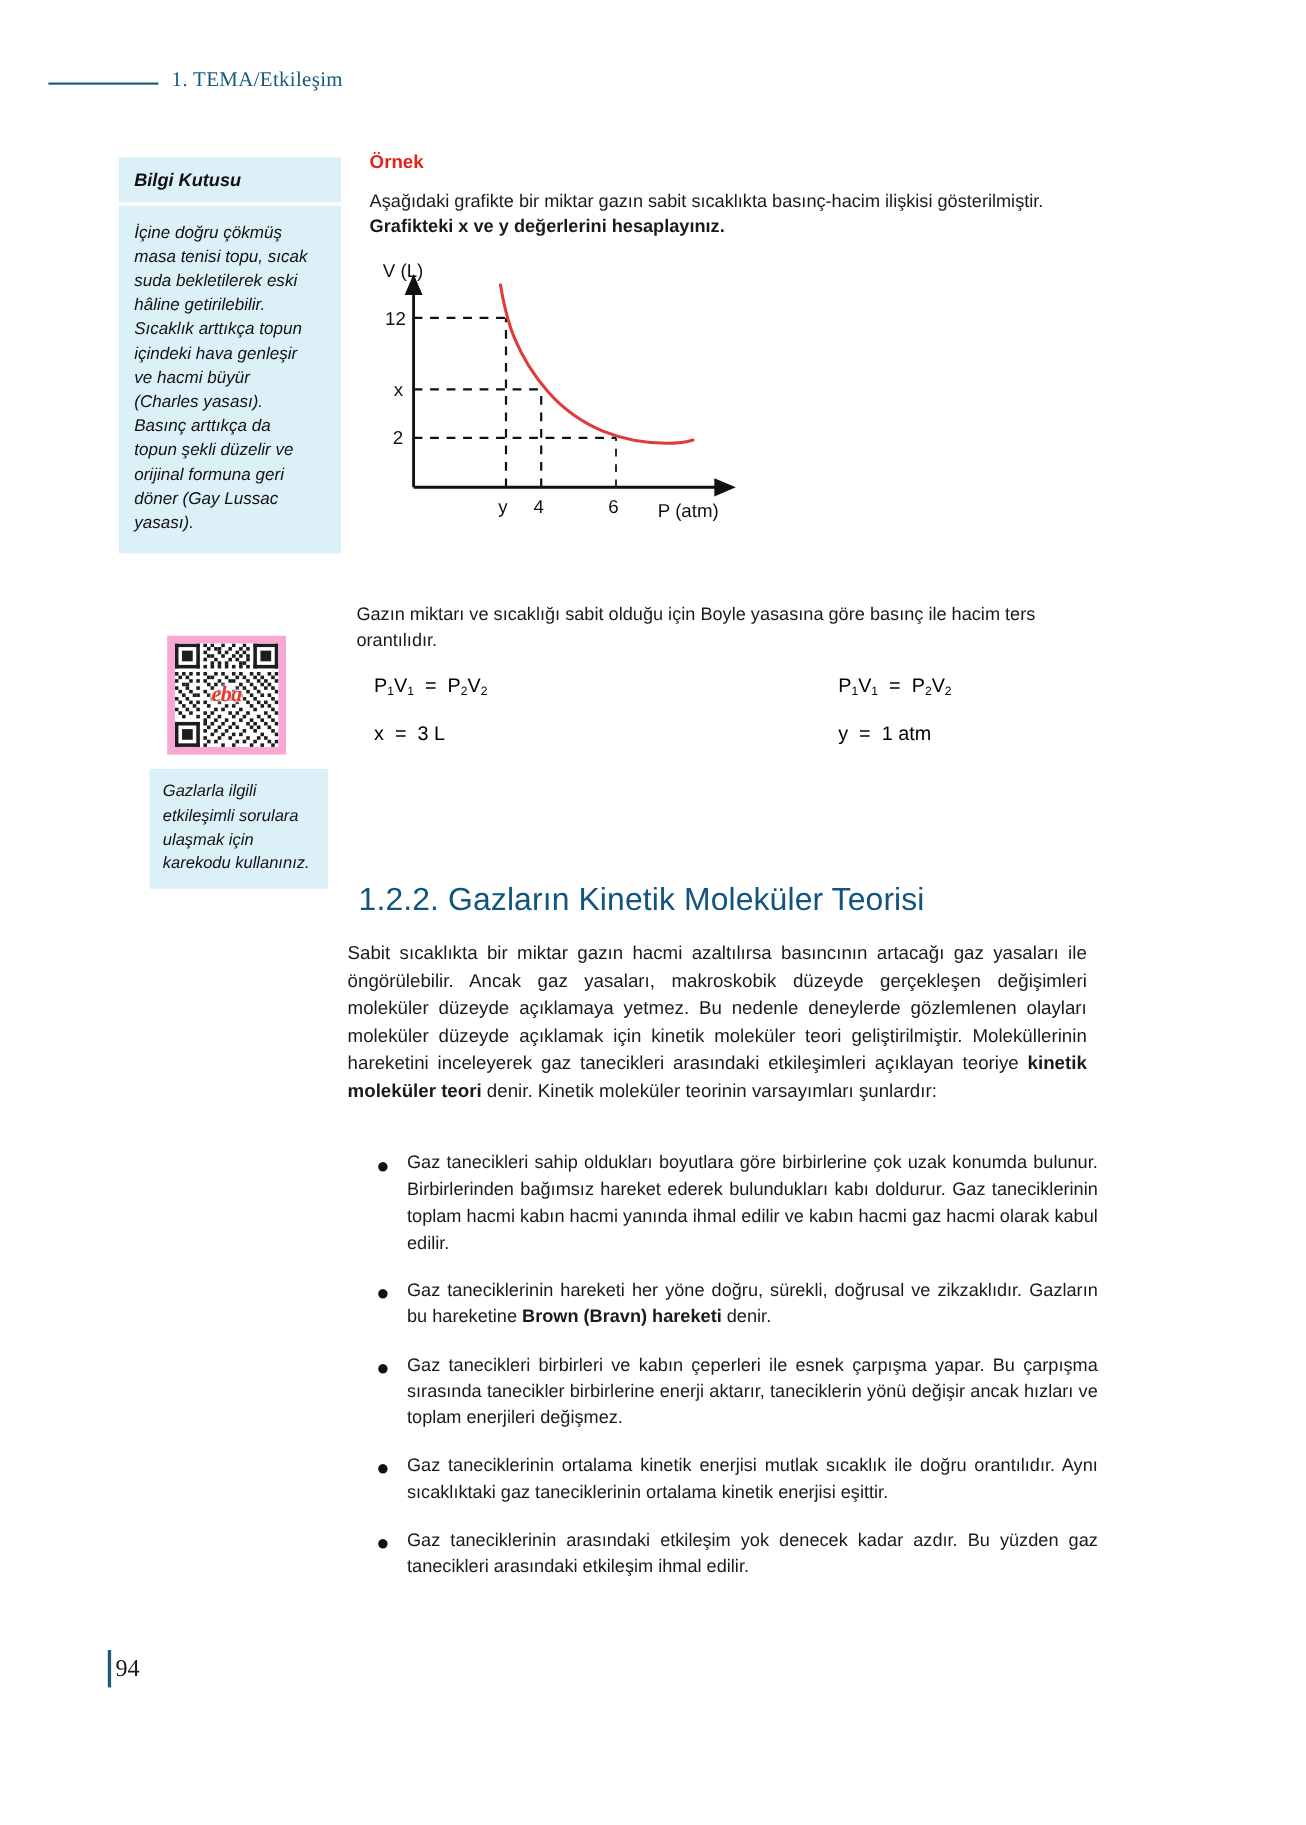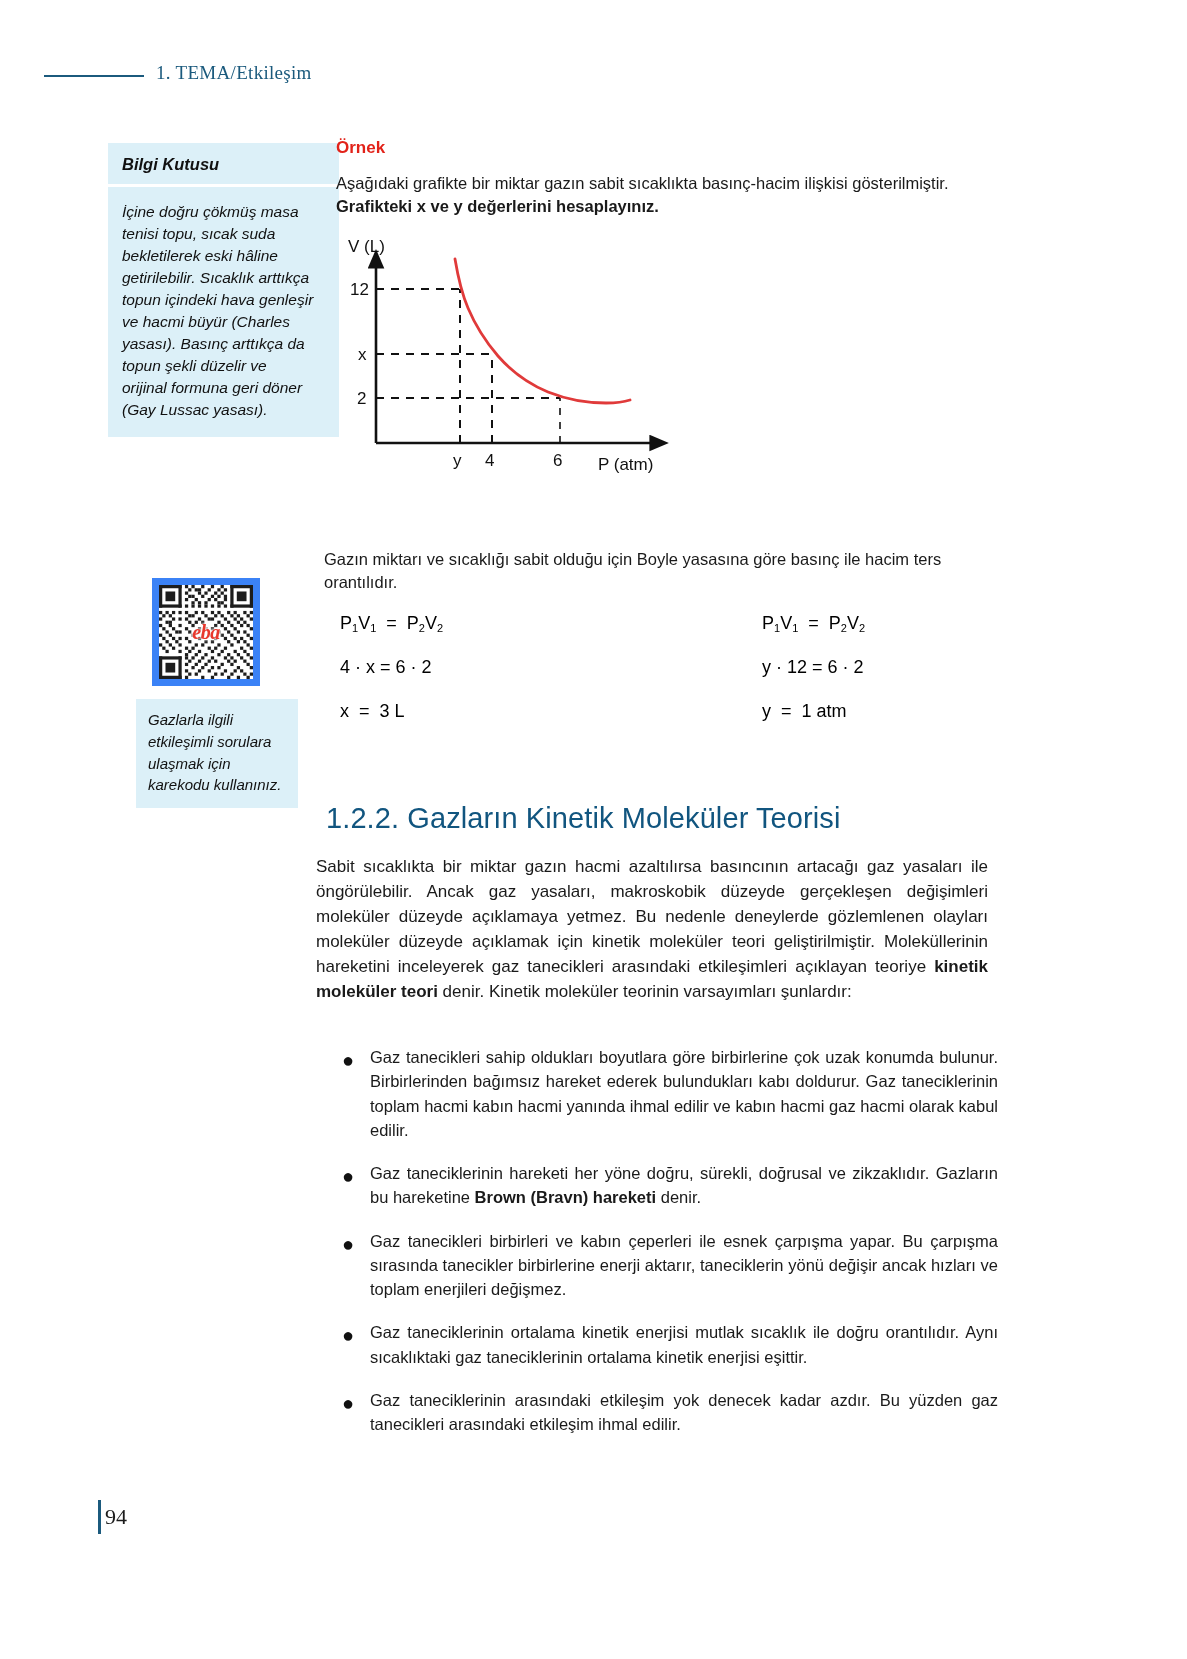--- a/index.html
+++ b/index.html
@@ -42,21 +42,21 @@
     color: #1b5a7d;
     letter-spacing: 0.3px;
     white-space: nowrap;
   }
 
   
   .info-box {
     position: absolute;
     left: 108px;
     top: 143px;
-    width: 231px;
+    width: 202px;
     background: #dcf0f8;
   }
   .info-box-title {
     font-size: 16.5px;
     font-style: italic;
     font-weight: bold;
     color: #111;
     padding: 12px 14px 10px 14px;
   }
   .info-box-divider {
@@ -72,21 +72,21 @@
     padding: 14px 24px 16px 14px;
   }
 
   
   .qr-wrap {
     position: absolute;
     left: 152px;
     top: 578px;
     width: 108px;
     height: 108px;
-    background: #3b82f6;
+    background: #f9a8d4;
     padding: 7px;
     box-sizing: border-box;
   }
   .qr-inner {
     position: relative;
     width: 100%;
     height: 100%;
     background: #ffffff;
   }
   .qr-canvas { display: block; width: 100%; height: 100%; }
@@ -574,24 +574,20 @@
 </div>
 
 <div class="explain">Gazın miktarı ve sıcaklığı sabit olduğu için Boyle yasasına göre basınç ile hacim ters orantılıdır.</div>
 
 <div class="eq-grid">
   <div class="eq-row">
     <div class="eq-left" id="eq-l0">P<sub>1</sub>V<sub>1</sub> &nbsp;=&nbsp; P<sub>2</sub>V<sub>2</sub></div>
     <div class="eq-right" id="eq-r0">P<sub>1</sub>V<sub>1</sub> &nbsp;=&nbsp; P<sub>2</sub>V<sub>2</sub></div>
   </div>
   <div class="eq-row">
-    <div class="eq-left" id="eq-l1">4 · x = 6 · 2</div>
-    <div class="eq-right" id="eq-r1">y · 12 = 6 · 2</div>
-  </div>
-  <div class="eq-row">
     <div class="eq-left" id="eq-l2">x &nbsp;=&nbsp; 3 L</div>
     <div class="eq-right" id="eq-r2">y &nbsp;=&nbsp; 1 atm</div>
   </div>
 </div>
 
 <div class="section-heading">1.2.2. Gazların Kinetik Moleküler Teorisi</div>
 
 <div class="body-par">
   <span>Sabit sıcaklıkta bir miktar gazın hacmi azaltılırsa basıncının artacağı gaz yasaları ile öngörülebilir. Ancak gaz yasaları, makroskobik düzeyde gerçekleşen değişimleri moleküler düzeyde açıklamaya yetmez. Bu nedenle deneylerde gözlemlenen olayları moleküler düzeyde açıklamak için kinetik moleküler teori geliştirilmiştir. Moleküllerinin hareketini inceleyerek gaz tanecikleri arasındaki etkileşimleri açıklayan teoriye </span><b>kinetik moleküler teori</b><span> denir. Kinetik moleküler teorinin varsayımları şunlardır:</span>
 </div>

